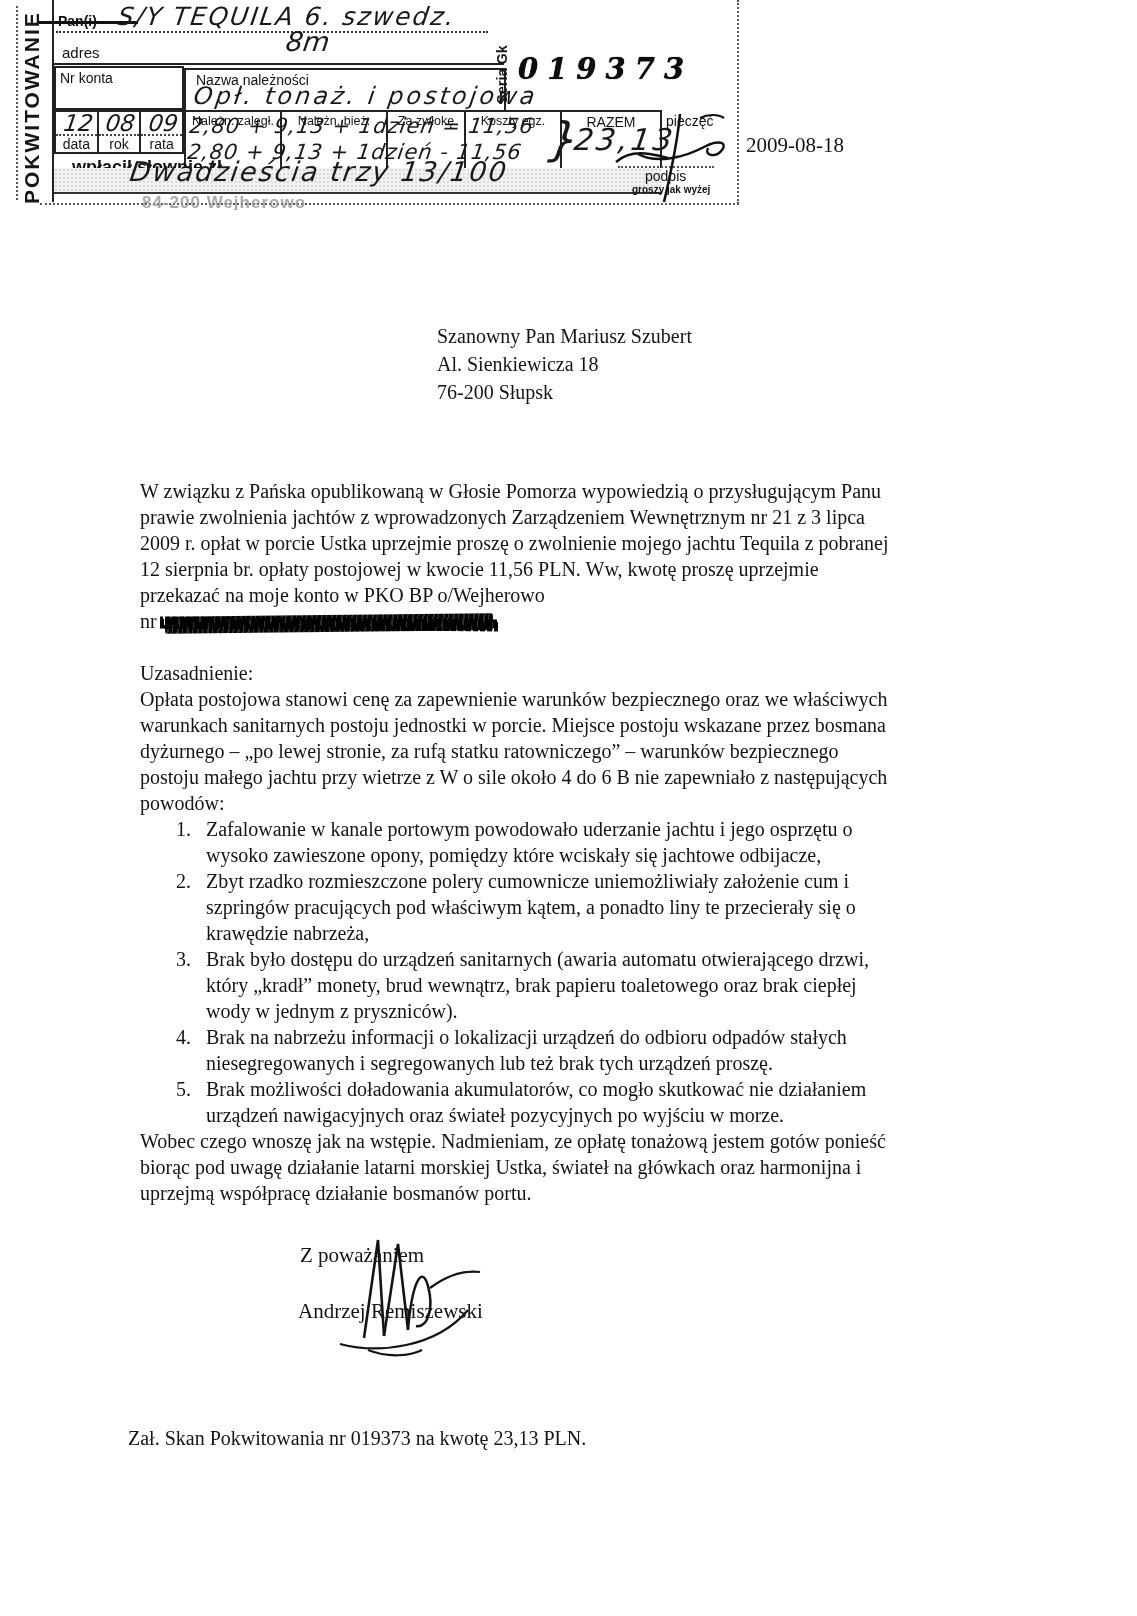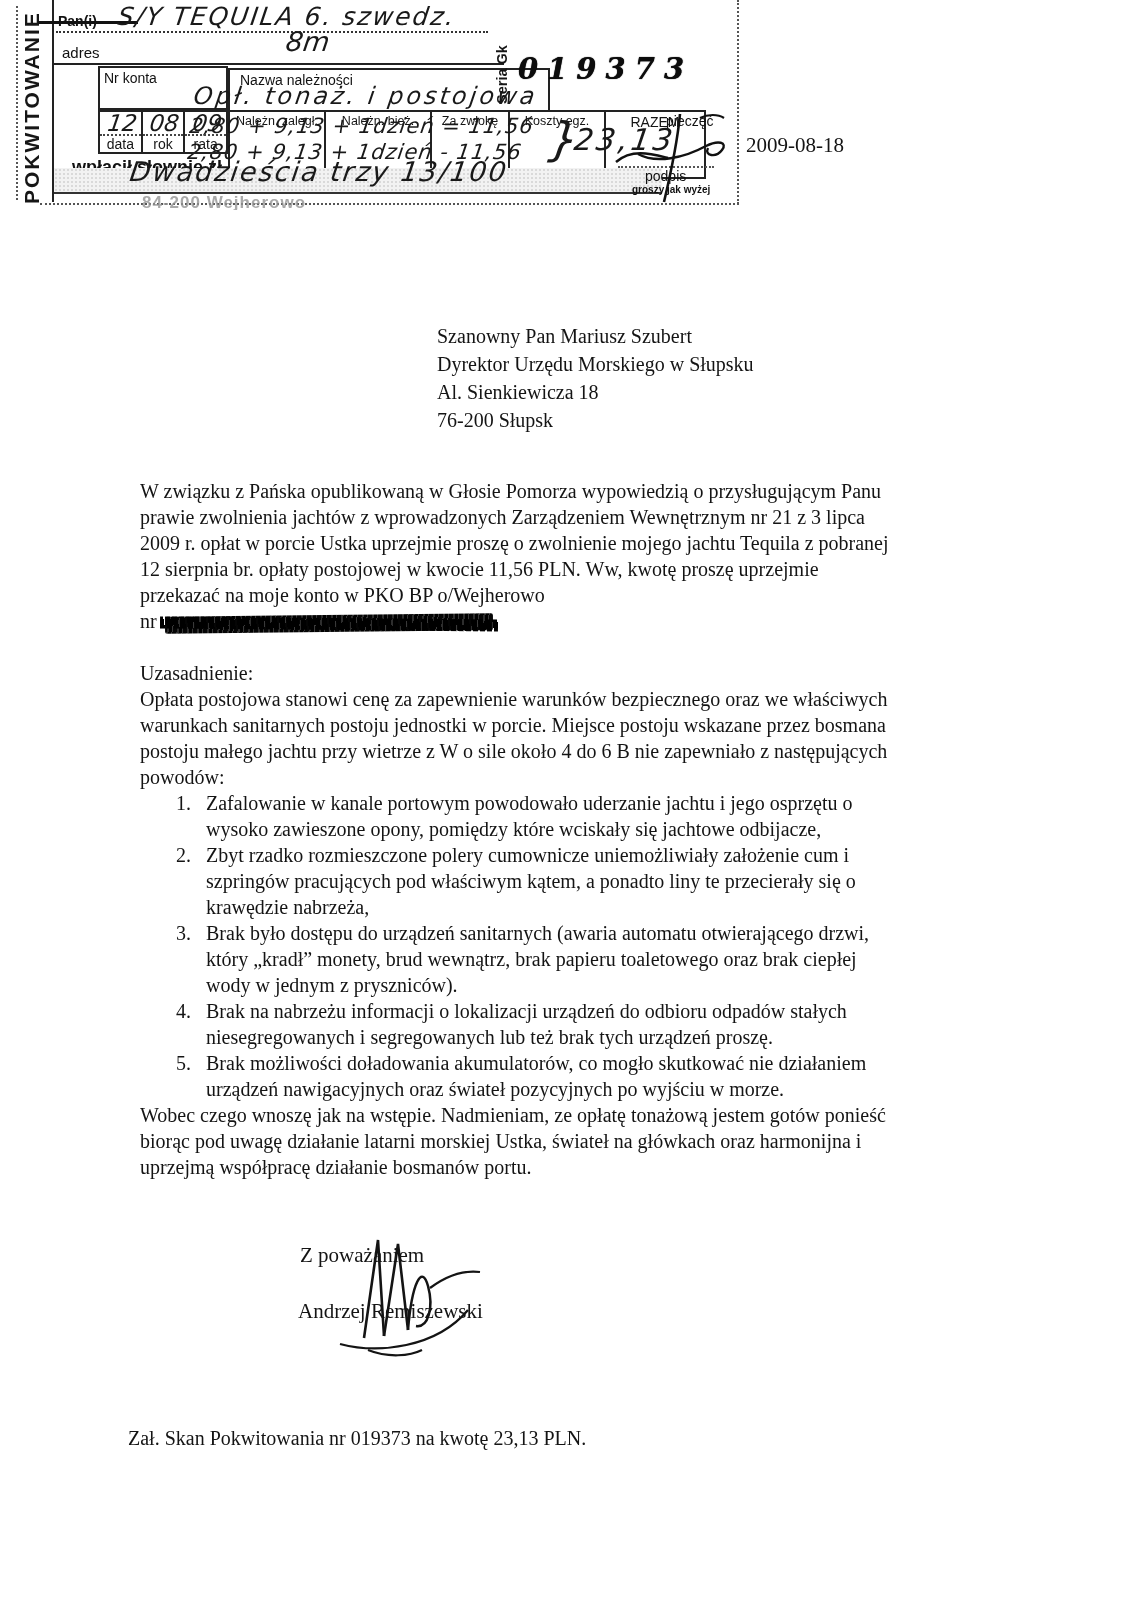--- a/index.html
+++ b/index.html
@@ -9,21 +9,21 @@
   .sans{font-family:"Liberation Sans",sans-serif;}
   .line{font-size:20px;line-height:26px;white-space:nowrap;}
   
   .vtext{writing-mode:vertical-rl;transform:rotate(180deg);
          font-family:"Liberation Sans",sans-serif;font-weight:bold;color:#161616;}
   .pokw{left:20px;top:4px;height:200px;font-size:21px;letter-spacing:2px;}
   .dotl{border-left:2px dotted #555;}
   .dott{border-top:2px dotted #555;}
   .soll{border-left:2px solid #222;}
   .solt{border-top:2px solid #222;}
-  .box{border:2px solid #222;box-sizing:border-box;margin-left:44px;}
+  .box{border:2px solid #222;box-sizing:border-box;}
   .flabel{font-family:"Liberation Sans",sans-serif;font-size:14px;color:#111;}
   .hw{font-family:"DejaVu Sans",sans-serif;font-style:italic;color:#191919;
       transform:skewX(-8deg);transform-origin:left bottom;white-space:nowrap;}
   .serial{font-family:"DejaVu Serif",serif;font-weight:700;font-size:29px;
           letter-spacing:9px;color:#0c0c0c;text-shadow:0 0 1px #000;font-style:italic;}
   .rtable{left:184px;top:110px;width:478px;height:69px;display:flex;}
   .rcell{border-right:2px solid #222;box-sizing:border-box;text-align:center;
          font-family:"Liberation Sans",sans-serif;font-size:12.5px;padding-top:2px;}
   .rcell:last-child{border-right:none;}
   .graynoise{background-color:#f2f2f2;background-image:radial-gradient(#d9d9d9 1px,transparent 1px);
@@ -128,40 +128,40 @@
       <path d="M88,12 C96,8 106,8 112,12" stroke="#111" stroke-width="2.2" fill="none"></path>
     </svg>
 
     <div class="abs sans faded" style="left:142px;top:193px;font-size:17px;font-weight:bold;letter-spacing:1px;height:17px;overflow:hidden;">84-200 Wejherowo</div>
   </div>
 
   <div class="abs line" style="left:746px;top:132px;font-size:21px;">2009-08-18</div>
 
   <div class="abs" style="left:437px;top:322px;">
     <div class="line" style="line-height:28px;">Szanowny Pan Mariusz Szubert</div>
-    <div class="line" style="line-height:28px;">Dyrektor Urzędu Morskiego w Słupsku</div>
     <div class="line" style="line-height:28px;">Al. Sienkiewicza 18</div>
     <div class="line" style="line-height:28px;">76-200 Słupsk</div>
   </div>
 
   <div class="abs" style="left:140px;top:478px;">
     <div class="line">W związku z Pańska opublikowaną w Głosie Pomorza wypowiedzią o przysługującym Panu</div>
     <div class="line">prawie zwolnienia jachtów z wprowadzonych Zarządzeniem Wewnętrznym nr 21 z 3 lipca</div>
     <div class="line">2009 r. opłat w porcie Ustka uprzejmie proszę o zwolnienie mojego jachtu Tequila z pobranej</div>
     <div class="line">12 sierpnia br. opłaty postojowej w kwocie 11,56 PLN. Ww, kwotę proszę uprzejmie</div>
     <div class="line">przekazać na moje konto w PKO BP o/Wejherowo</div>
     <div class="line">
       <span>nr</span><span class="redact"></span>
     </div>
   </div>
 
   <div class="abs" style="left:140px;top:652px;">
     <div class="line heading-underline">Uzasadnienie:</div>
     <div class="line">Opłata postojowa stanowi cenę za zapewnienie warunków bezpiecznego oraz we właściwych</div>
     <div class="line">warunkach sanitarnych postoju jednostki w porcie. Miejsce postoju wskazane przez bosmana</div>
+    <div class="line">dyżurnego – „po lewej stronie, za rufą statku ratowniczego” – warunków bezpiecznego</div>
     <div class="line">postoju małego jachtu przy wietrze z W o sile około 4 do 6 B nie zapewniało z następujących</div>
     <div class="line">powodów:</div>
 
     <div class="li">
       <div class="li-num line">1.</div>
       <div>
         <div class="line">Zafalowanie w kanale portowym powodowało uderzanie jachtu i jego osprzętu o</div>
         <div class="line">wysoko zawieszone opony, pomiędzy które wciskały się jachtowe odbijacze,</div>
       </div>
     </div>

